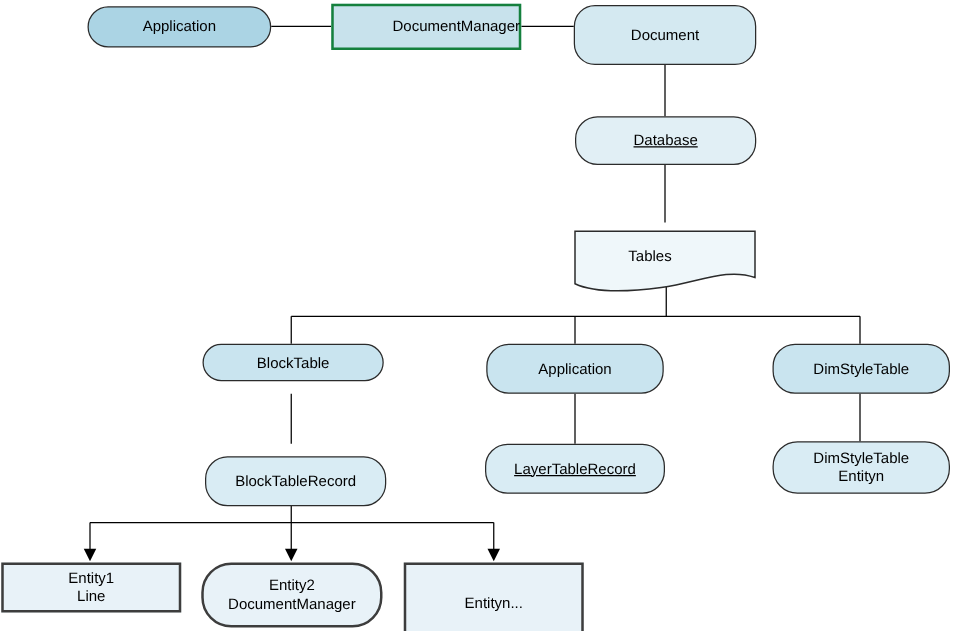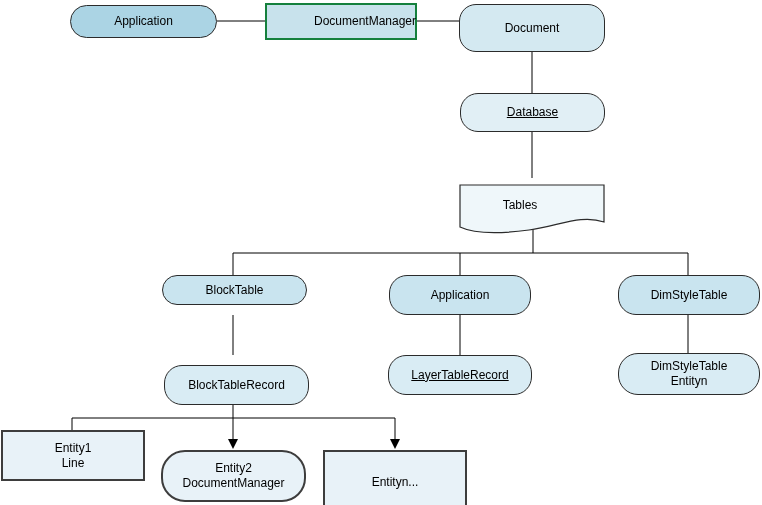--- a/index.html
+++ b/index.html
@@ -99,21 +99,21 @@
 
   <div class="node stadium" style="left: 388px; top: 355px; width: 144px; height: 40px; background-color: rgb(217, 236, 244); text-decoration: underline;">
     <span>LayerTableRecord</span>
   </div>
 
   <div class="node stadium" style="left: 618px; top: 353px; width: 142px; height: 42px; border-radius: 20px; background-color: rgb(217, 236, 244);">
     <span>DimStyleTable</span>
     <span>Entityn</span>
   </div>
 
-  <div class="node box" style="left: 1px; top: 430px; width: 144px; height: 51px; background-color: rgb(232, 242, 248); align-items: center;">
+  <div class="node box" style="left: 1px; top: 450px; width: 144px; height: 40px; background-color: rgb(232, 242, 248); align-items: center;">
     <span>Entity1</span>
     <span>Line</span>
   </div>
 
   <div class="node box" style="left: 161px; top: 450px; width: 145px; height: 52px; background-color: rgb(232, 242, 248); border-radius: 24px;">
     <span>Entity2</span>
     <span>DocumentManager</span>
   </div>
 
   <div class="node box" style="left: 323px; top: 450px; width: 144px; height: 65px; background-color: rgb(232, 242, 248);">

